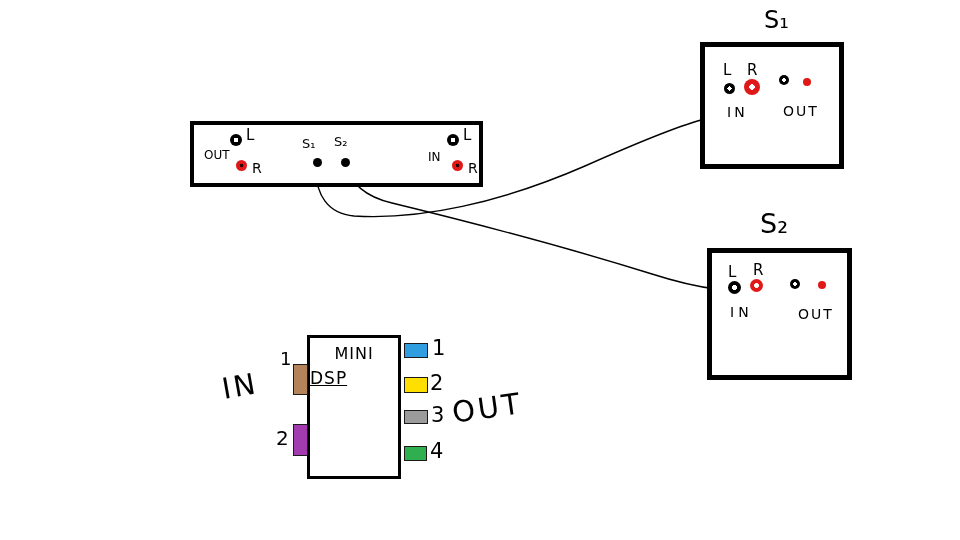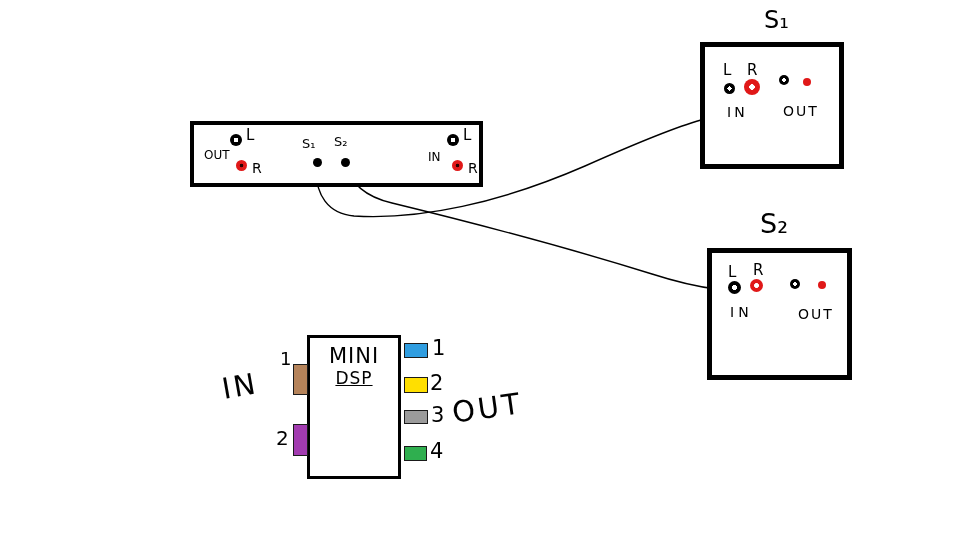--- a/index.html
+++ b/index.html
@@ -94,22 +94,22 @@
     <div class="lbl" style="left:41px; top:10px; font-size:15px;">R</div>
     <div class="port donut-black" style="left:16px; top:28px; width:13px; height:13px;"></div>
     <div class="port donut-red" style="left:38px; top:26px; width:13px; height:13px;"></div>
     <div class="lbl" style="left:18px; top:52px; font-size:14px; letter-spacing:4px;">IN</div>
     <div class="port donut-black" style="left:78px; top:26px; width:10px; height:10px;"></div>
     <div class="port dot-red" style="left:106px; top:28px; width:8px; height:8px;"></div>
     <div class="lbl" style="left:86px; top:54px; font-size:14px; letter-spacing:2px;">OUT</div>
   </div>
 
   <div class="box thin" style="left:307px; top:335px; width:94px; height:144px;">
-    <div class="lbl" style="left:0; top:8px; width:100%; text-align:center; font-size:21px; letter-spacing:1px;">MINI</div>
-    <div class="lbl" style="left:0; top:32px; width:100%; text-align:center; font-size:17px; letter-spacing:1px;text-decoration:underline;">DSP</div>
+    <div class="lbl" style="left:0; top:8px; width:100%; text-align:center; font-size:16px; letter-spacing:1px;">MINI</div>
+    <div class="lbl" style="left:0; top:32px; width:100%; font-size:17px; letter-spacing:1px;text-decoration:underline;">DSP</div>
   </div>
 
   <div class="tab" style="left: 293px; top: 364px; width: 15px; height: 31px; background: rgb(181, 131, 90);"></div>
   <div class="tab" style="left: 293px; top: 424px; width: 15px; height: 32px; background: rgb(162, 59, 176);"></div>
   <div class="lbl" style="left:280px; top:350px; font-size:18px;">1</div>
   <div class="lbl" style="left:276px; top:428px; font-size:20px;">2</div>
   <div class="lbl hand-big" style="left:222px; top:372px; transform:rotate(-10deg);">IN</div>
 
   <div class="tab" style="left: 404px; top: 343px; width: 24px; height: 15px; background: rgb(47, 157, 224);"></div>
   <div class="tab" style="left: 404px; top: 377px; width: 24px; height: 16px; background: rgb(255, 223, 0);"></div>

